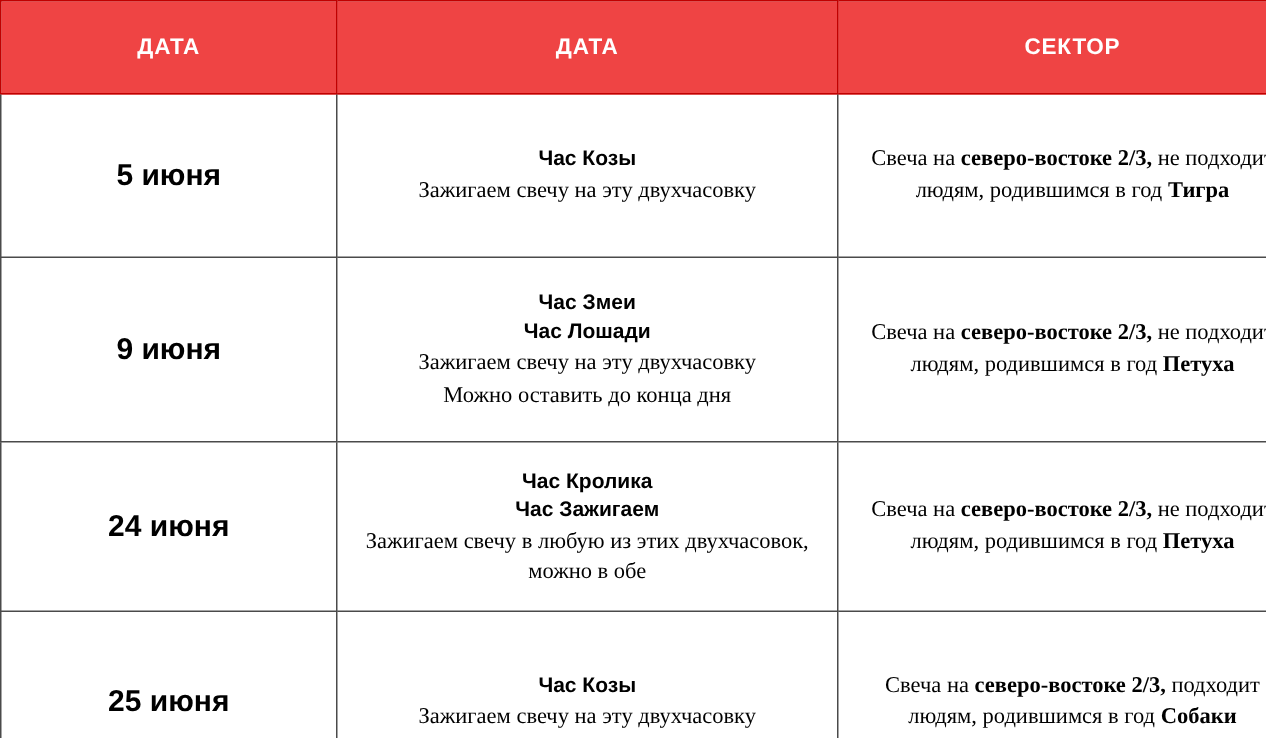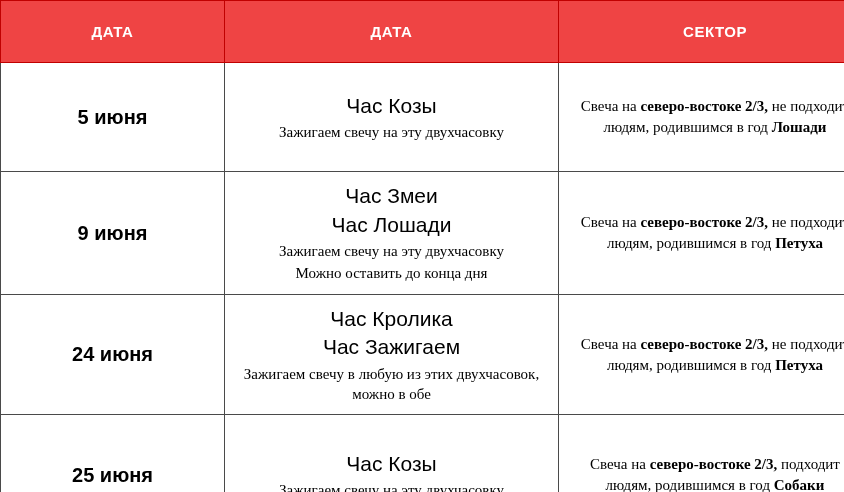--- a/index.html
+++ b/index.html
@@ -47,22 +47,22 @@
     text-align: center;
     font-size: 20px;
     font-weight: bold;
   }
   td.cell-time {
     text-align: center;
     font-size: 13.5px;
     line-height: 1.35;
   }
   td.cell-time .hours {
-    font-weight: normal;
-    font-size: 21px;
+    font-weight: bold;
+    font-size: 14px;
     display: block;
   }
   td.cell-time .note {
     display: block;
     font-family: "Liberation Serif", serif;
     font-size: 15px;
     margin-top: 2px;
   }
   td.cell-sector {
     text-align: center;
@@ -92,21 +92,21 @@
     </thead>
     <tbody>
 
       <tr class="row-1">
         <td class="cell-date">5 июня</td>
         <td class="cell-time">
           <span class="hours">Час Козы</span>
           <span class="note">Зажигаем свечу на эту двухчасовку</span>
         </td>
         <td class="cell-sector">
-          <span>Свеча на </span><b>северо-востоке 2/3,</b><span> не подходит людям, родившимся в год </span><b>Лошади</b>
+          <span>Свеча на </span><b>северо-востоке 2/3,</b><span> не подходит людям, родившимся в год </span><b>Тигра</b>
         </td>
       </tr>
 
       <tr class="row-2">
         <td class="cell-date">9 июня</td>
         <td class="cell-time">
           <span class="hours">Час Змеи</span>
           <span class="hours">Час Лошади</span>
           <span class="note">Зажигаем свечу на эту двухчасовку</span>
           <span class="note">Можно оставить до конца дня</span>

